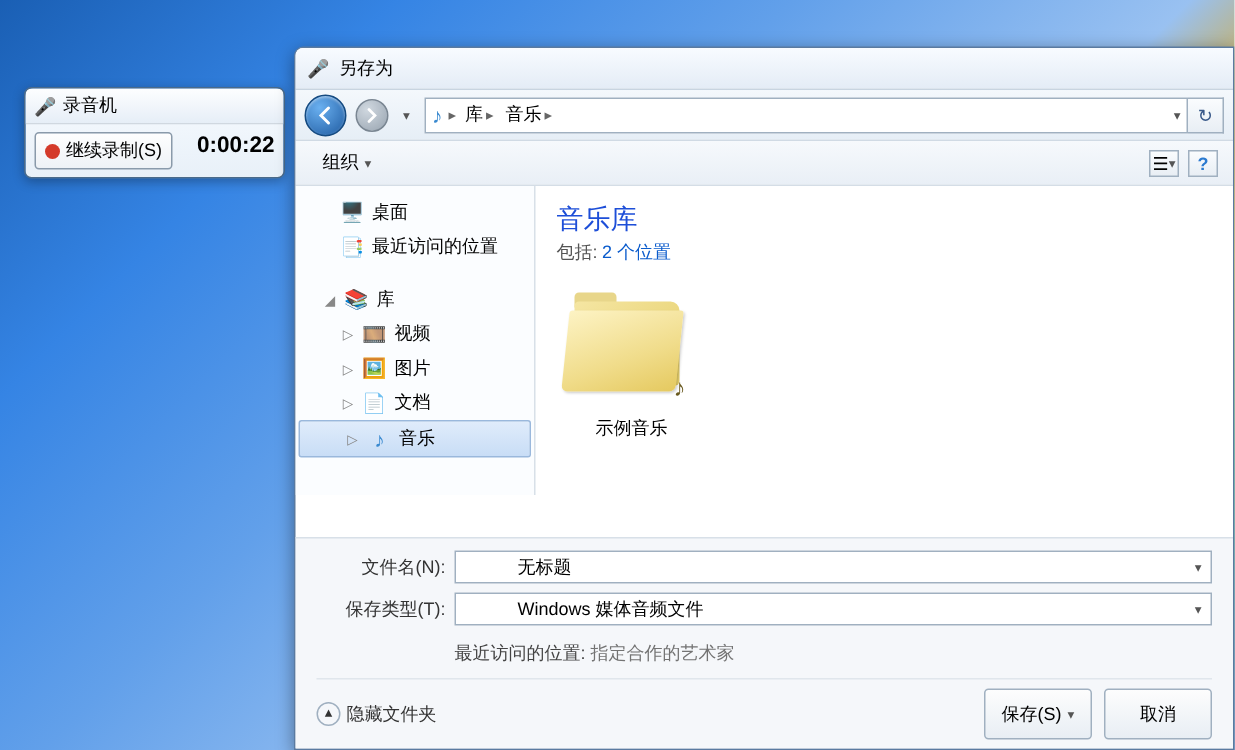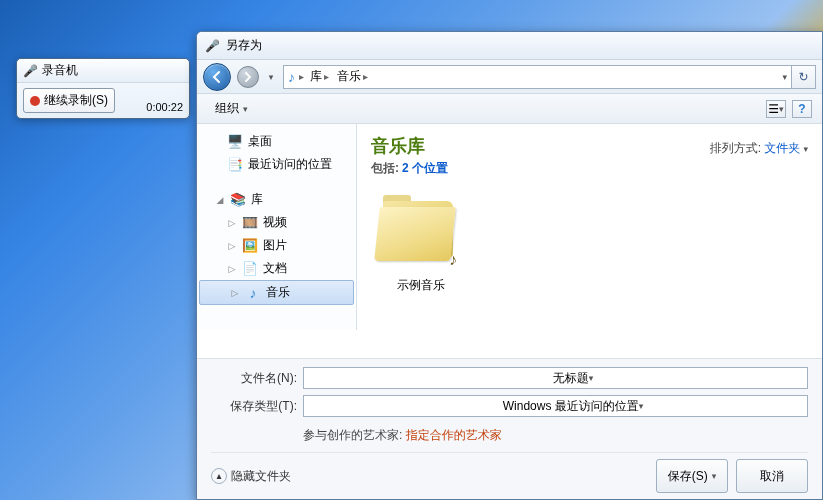--- a/index.html
+++ b/index.html
@@ -2,24 +2,24 @@
 <html><head>
 <meta charset="utf-8">
 <style>
 * { margin: 0; padding: 0; box-sizing: border-box; font-family: "Microsoft YaHei", "Segoe UI", Tahoma, sans-serif; font-size: 12px; }
 body { width: 823px; height: 500px; background: linear-gradient(135deg, #1a5fb4 0%, #3584e4 20%, #62a0ea 40%, #99c1f1 60%, #e5a50a 70%, #f6d32d 75%, #2ec27e 85%, #1a5fb4 100%); overflow: hidden; position: relative; }
 
 
 .recorder-window { position: absolute; left: 16px; top: 58px; width: 174px; background: linear-gradient(#f7fbff, #e8f0f8); border: 1px solid #4a6a8a; border-radius: 5px; box-shadow: 0 2px 8px rgba(0,0,0,0.3); }
 .recorder-title { height: 24px; display: flex; align-items: center; padding: 0 6px; background: linear-gradient(#fdfeff, #e6eef7); border-bottom: 1px solid #d0d8e0; border-radius: 5px 5px 0 0; }
 .recorder-title .mic-icon { margin-right: 4px; }
-.recorder-body { display: flex; align-items: flex-end; padding: 5px 6px; gap: 4px; }
+.recorder-body { display: flex; align-items: flex-start; padding: 5px 6px; gap: 4px; }
 .rec-btn { display: flex; align-items: center; gap: 4px; background: linear-gradient(#fefefe, #eef2f6); border: 1px solid #8a9aaa; border-radius: 3px; padding: 3px 6px; cursor: pointer; }
 .rec-dot { width: 10px; height: 10px; background: #d43a2a; border-radius: 50%; }
-.rec-time { margin-left: auto; font-size: 11px; }
+.rec-time { margin-left: auto; font-size: 15px; font-weight: bold; }
 
 
 .saveas { position: absolute; left: 196px; top: 31px; right: 0; bottom: 0; background: #fff; border: 1px solid #5a7aa0; border-top-left-radius: 6px; box-shadow: 0 3px 12px rgba(0,0,0,0.4); display: flex; flex-direction: column; overflow: hidden; }
 .saveas-title { height: 28px; background: linear-gradient(#f8fbff, #e4ecf6); border-bottom: 1px solid #c8d4e0; display: flex; align-items: center; padding: 0 8px; }
 .saveas-title .mic-icon { margin-right: 6px; }
 
 
 .navbar { height: 34px; background: linear-gradient(#f4f8fc, #e6eef6); border-bottom: 1px solid #d0dae4; display: flex; align-items: center; padding: 0 6px; gap: 6px; }
 .nav-back { width: 28px; height: 28px; border-radius: 50%; background: radial-gradient(circle at 35% 30%, #6ab0f0, #1e5aa0); border: 1px solid #154a80; display: flex; align-items: center; justify-content: center; color: #fff; font-weight: bold; cursor: pointer; box-shadow: inset 0 1px 2px rgba(255,255,255,0.5); }
 .nav-fwd { width: 22px; height: 22px; border-radius: 50%; background: radial-gradient(circle at 35% 30%, #d0d8e0, #98a4b0); border: 1px solid #7a8692; display: flex; align-items: center; justify-content: center; color: #fff; cursor: pointer; }
@@ -42,43 +42,43 @@
 .tree { width: 160px; border-right: 1px solid #d8e0e8; background: #fbfdff; padding: 6px 0; overflow: hidden; }
 .tree-item { display: flex; align-items: center; padding: 3px 4px 3px 18px; gap: 5px; cursor: pointer; white-space: nowrap; }
 .tree-item.indent1 { padding-left: 30px; }
 .tree-item.selected { background: linear-gradient(#e0ecfb, #c8ddf6); border: 1px solid #9ab8dc; border-radius: 2px; margin: 0 2px; }
 .tree-expand { width: 10px; color: #888; font-size: 9px; display: inline-flex; justify-content: center; }
 .tree-sep { height: 12px; }
 .tree-ico { width: 16px; height: 16px; display: inline-flex; align-items: center; justify-content: center; font-size: 13px; }
 
 .content { flex: 1; display: flex; flex-direction: column; }
 .content-header { padding: 10px 14px 6px; display: flex; align-items: flex-start; }
-.lib-title { color: #4d7c0f; font-size: 18px; font-weight: bold; }
-.lib-sub { font-size: 11px; color: #555; margin-top: 2px; font-weight: bold; }
+.lib-title { color: #1d4ed8; font-size: 18px; }
+.lib-sub { font-size: 11px; color: #555; margin-top: 2px; }
 .lib-sub a { color: #0a5bcc; text-decoration: none; }
 .arrange { margin-left: auto; font-size: 11px; color: #444; padding-top: 6px; }
 .arrange a { color: #0a5bcc; text-decoration: none; }
 
 .items-area { flex: 1; padding: 12px 14px; display: flex; align-items: flex-start; gap: 20px; }
 .folder-item { width: 100px; text-align: center; cursor: pointer; }
 .folder-icon { width: 88px; height: 78px; margin: 0 auto; position: relative; }
 .folder-back { position: absolute; left: 6px; top: 6px; width: 70px; height: 56px; background: linear-gradient(135deg, #f5e6a3, #e6cf6a); border-radius: 3px 6px 3px 3px; }
 .folder-tab { position: absolute; left: 6px; top: 0; width: 28px; height: 10px; background: #e8d68a; border-radius: 3px 3px 0 0; }
 .folder-front { position: absolute; left: 0; top: 12px; width: 76px; height: 54px; background: linear-gradient(160deg, #fdf3c4, #f0dc8a 60%, #e5c95f); border-radius: 2px 2px 4px 4px; transform: skewX(-6deg); box-shadow: 1px 1px 2px rgba(0,0,0,0.2); }
 .folder-note { position: absolute; right: 8px; bottom: 4px; font-size: 16px; color: #6a5a20; }
 .folder-label { font-size: 12px; margin-top: 4px; }
 
 
 .bottom-form { border-top: 1px solid #d8e0e8; background: #f5f7fa; padding: 8px 14px 6px; margin-top: 28px; }
 .form-row { display: flex; align-items: center; margin-bottom: 6px; gap: 6px; }
 .form-label { width: 86px; text-align: right; color: #333; }
 .form-input { flex: 1; height: 22px; border: 1px solid #a0b0c0; background: #fff; padding: 0 6px; display: flex; align-items: center; }
-.form-input.combo { justify-content: center; padding-left: 41px; }
+.form-input.combo { justify-content: space-between; padding-left: 41px; }
 .meta-row { display: flex; gap: 40px; padding: 4px 0 8px 92px; font-size: 11px; color: #444; }
-.meta-row .link { color: #c2410c; cursor: pointer; }
+.meta-row .link { color: #737373; cursor: pointer; }
 .btn-row { display: flex; align-items: center; padding-top: 6px; border-top: 1px solid #e0e6ec; }
 .hide-folders { display: flex; align-items: center; gap: 4px; cursor: pointer; color: #333; }
 .btn-row .spacer { flex: 1; }
 .dlg-btn { min-width: 72px; height: 24px; border: 1px solid #a0b0c0; background: linear-gradient(#fdfdfd,#e8eef4); border-radius: 3px; margin-left: 8px; display: flex; align-items: center; justify-content: center; cursor: pointer; padding: 16px 10px; gap: 4px; }
 
 .music-ico { color: #3a8ad0; font-size: 14px; }
 .arrow-down { font-size: 9px; color: #555; }
 </style>
 </head>
 <body>
@@ -192,24 +192,20 @@
 
     <div class="content">
       <div class="content-header">
         <div>
           <div class="lib-title">音乐库</div>
           <div class="lib-sub">
             <span>包括:</span>
             <a href="#">2 个位置</a>
           </div>
         </div>
-        <div class="arrange">
-          <span>排列方式:</span>
-          <a href="#"><span>文件夹</span> <span class="arrow-down">▾</span></a>
-        </div>
       </div>
       <div class="items-area">
         <div class="folder-item">
           <div class="folder-icon">
             <div class="folder-tab"></div>
             <div class="folder-back"></div>
             <div class="folder-front"></div>
             <div class="folder-note">♪</div>
           </div>
           <div class="folder-label">示例音乐</div>
@@ -222,27 +218,27 @@
     <div class="form-row">
       <div class="form-label">文件名(N):</div>
       <div class="form-input combo">
         <span>无标题</span>
         <span class="arrow-down">▾</span>
       </div>
     </div>
     <div class="form-row">
       <div class="form-label">保存类型(T):</div>
       <div class="form-input combo">
-        <span>Windows 最近访问的位置</span>
+        <span>Windows 媒体音频文件</span>
         <span class="arrow-down">▾</span>
       </div>
     </div>
     <div class="meta-row">
       <div>
-        <span>参与创作的艺术家:</span>
+        <span>最近访问的位置:</span>
         <span class="link">指定合作的艺术家</span>
       </div>
     </div>
     <div class="btn-row">
       <div class="hide-folders">
         <span style="display:inline-block;border:1px solid #a0b0c0;border-radius:50%;width:16px;height:16px;text-align:center;line-height:14px;font-size:10px;">▴</span>
         <span>隐藏文件夹</span>
       </div>
       <div class="spacer"></div>
       <div class="dlg-btn">

